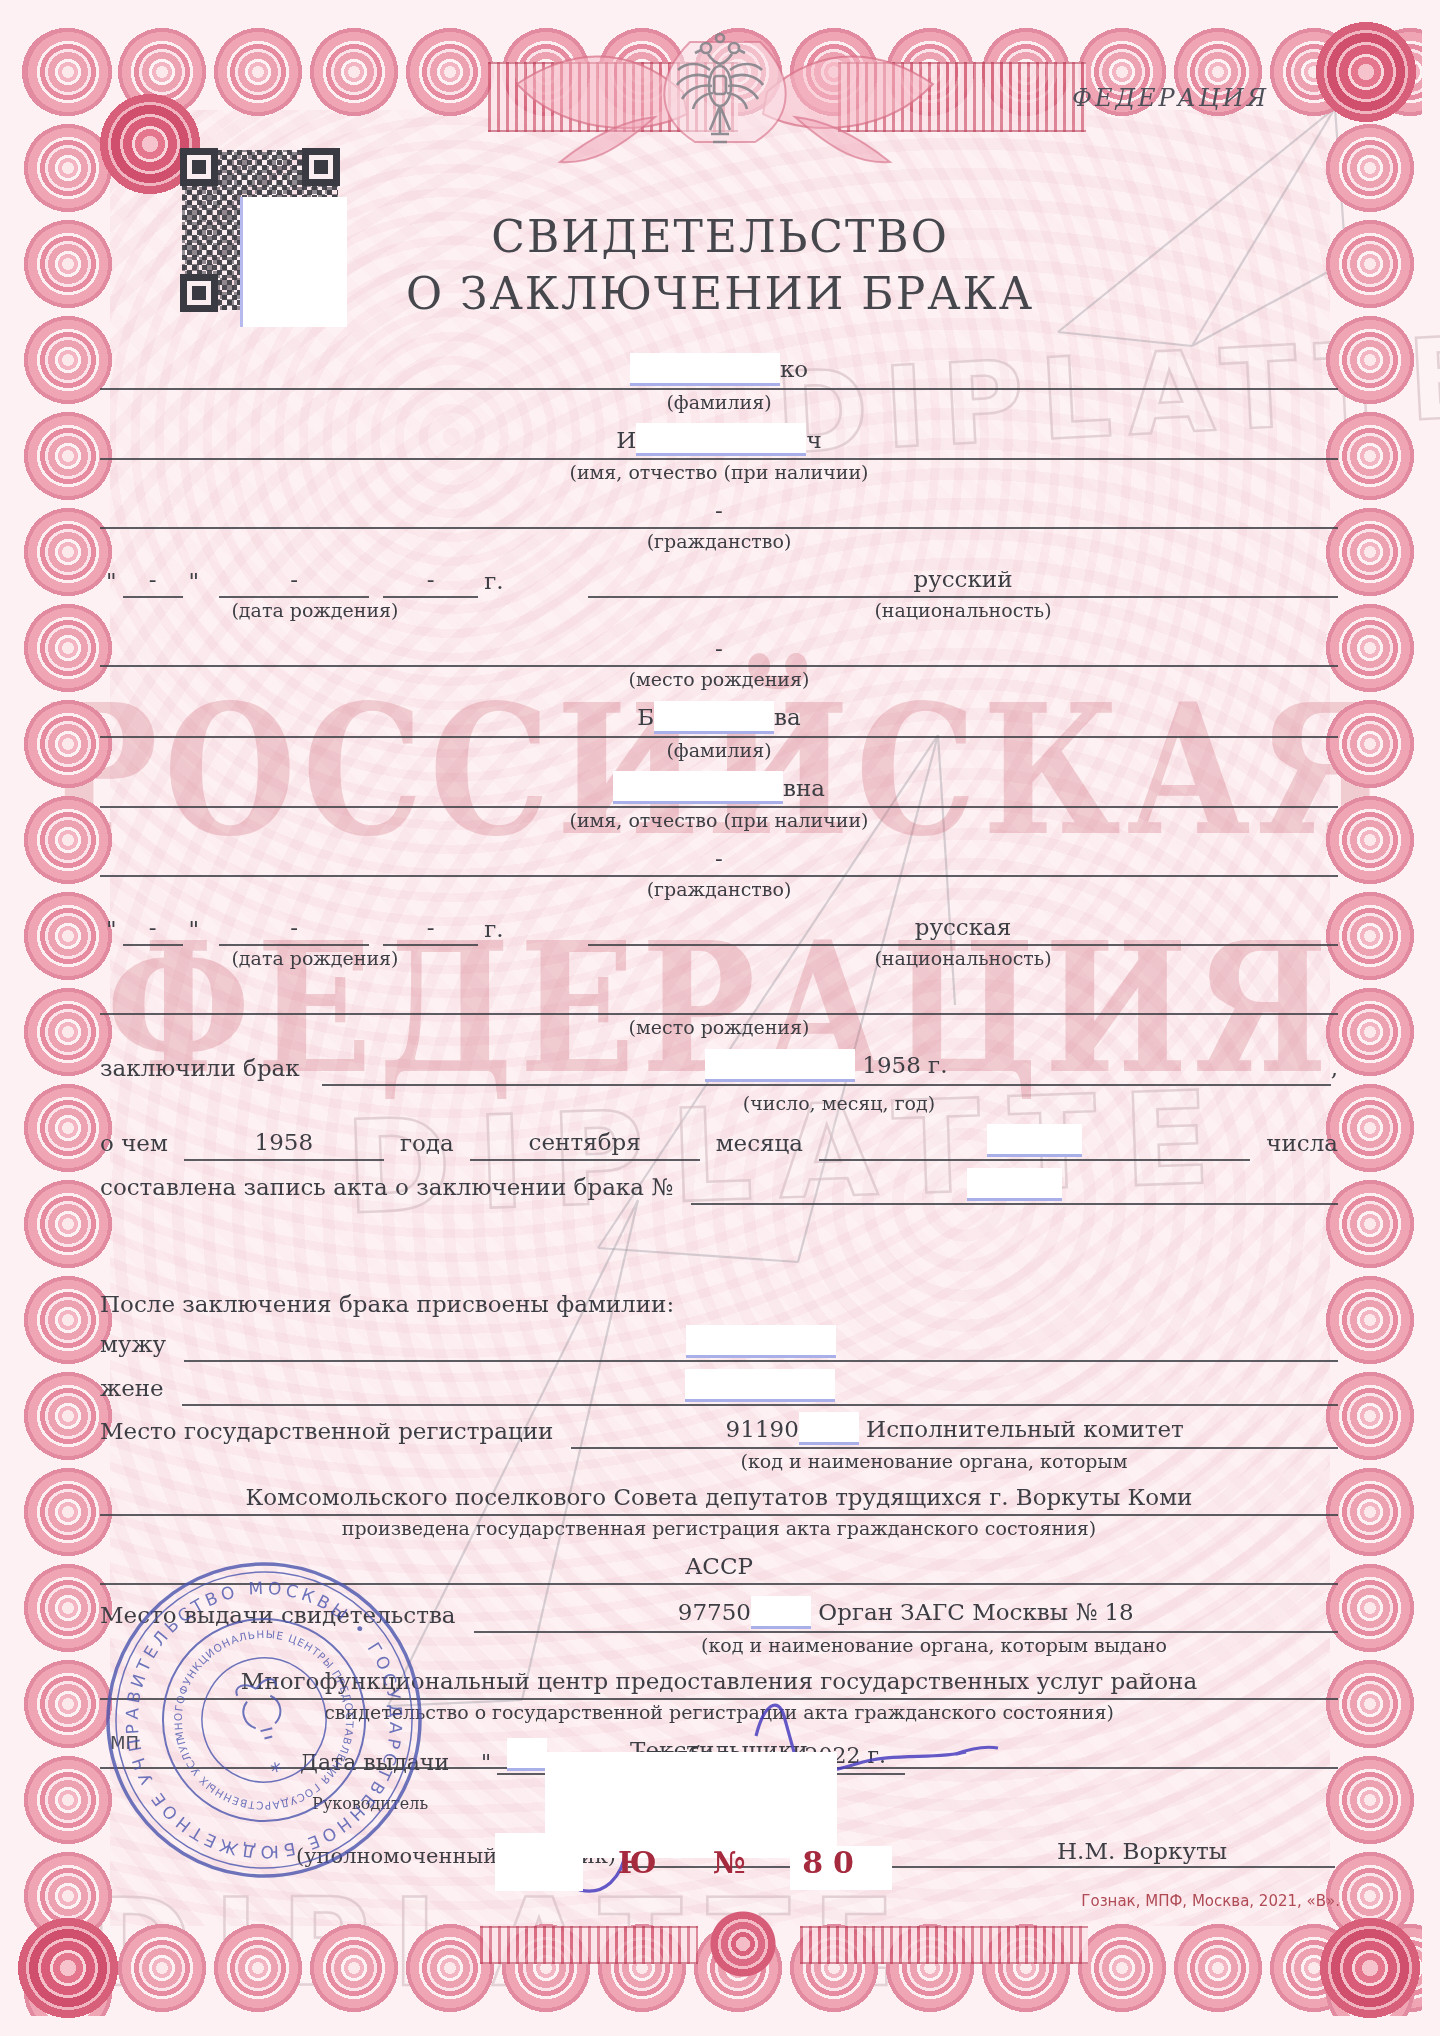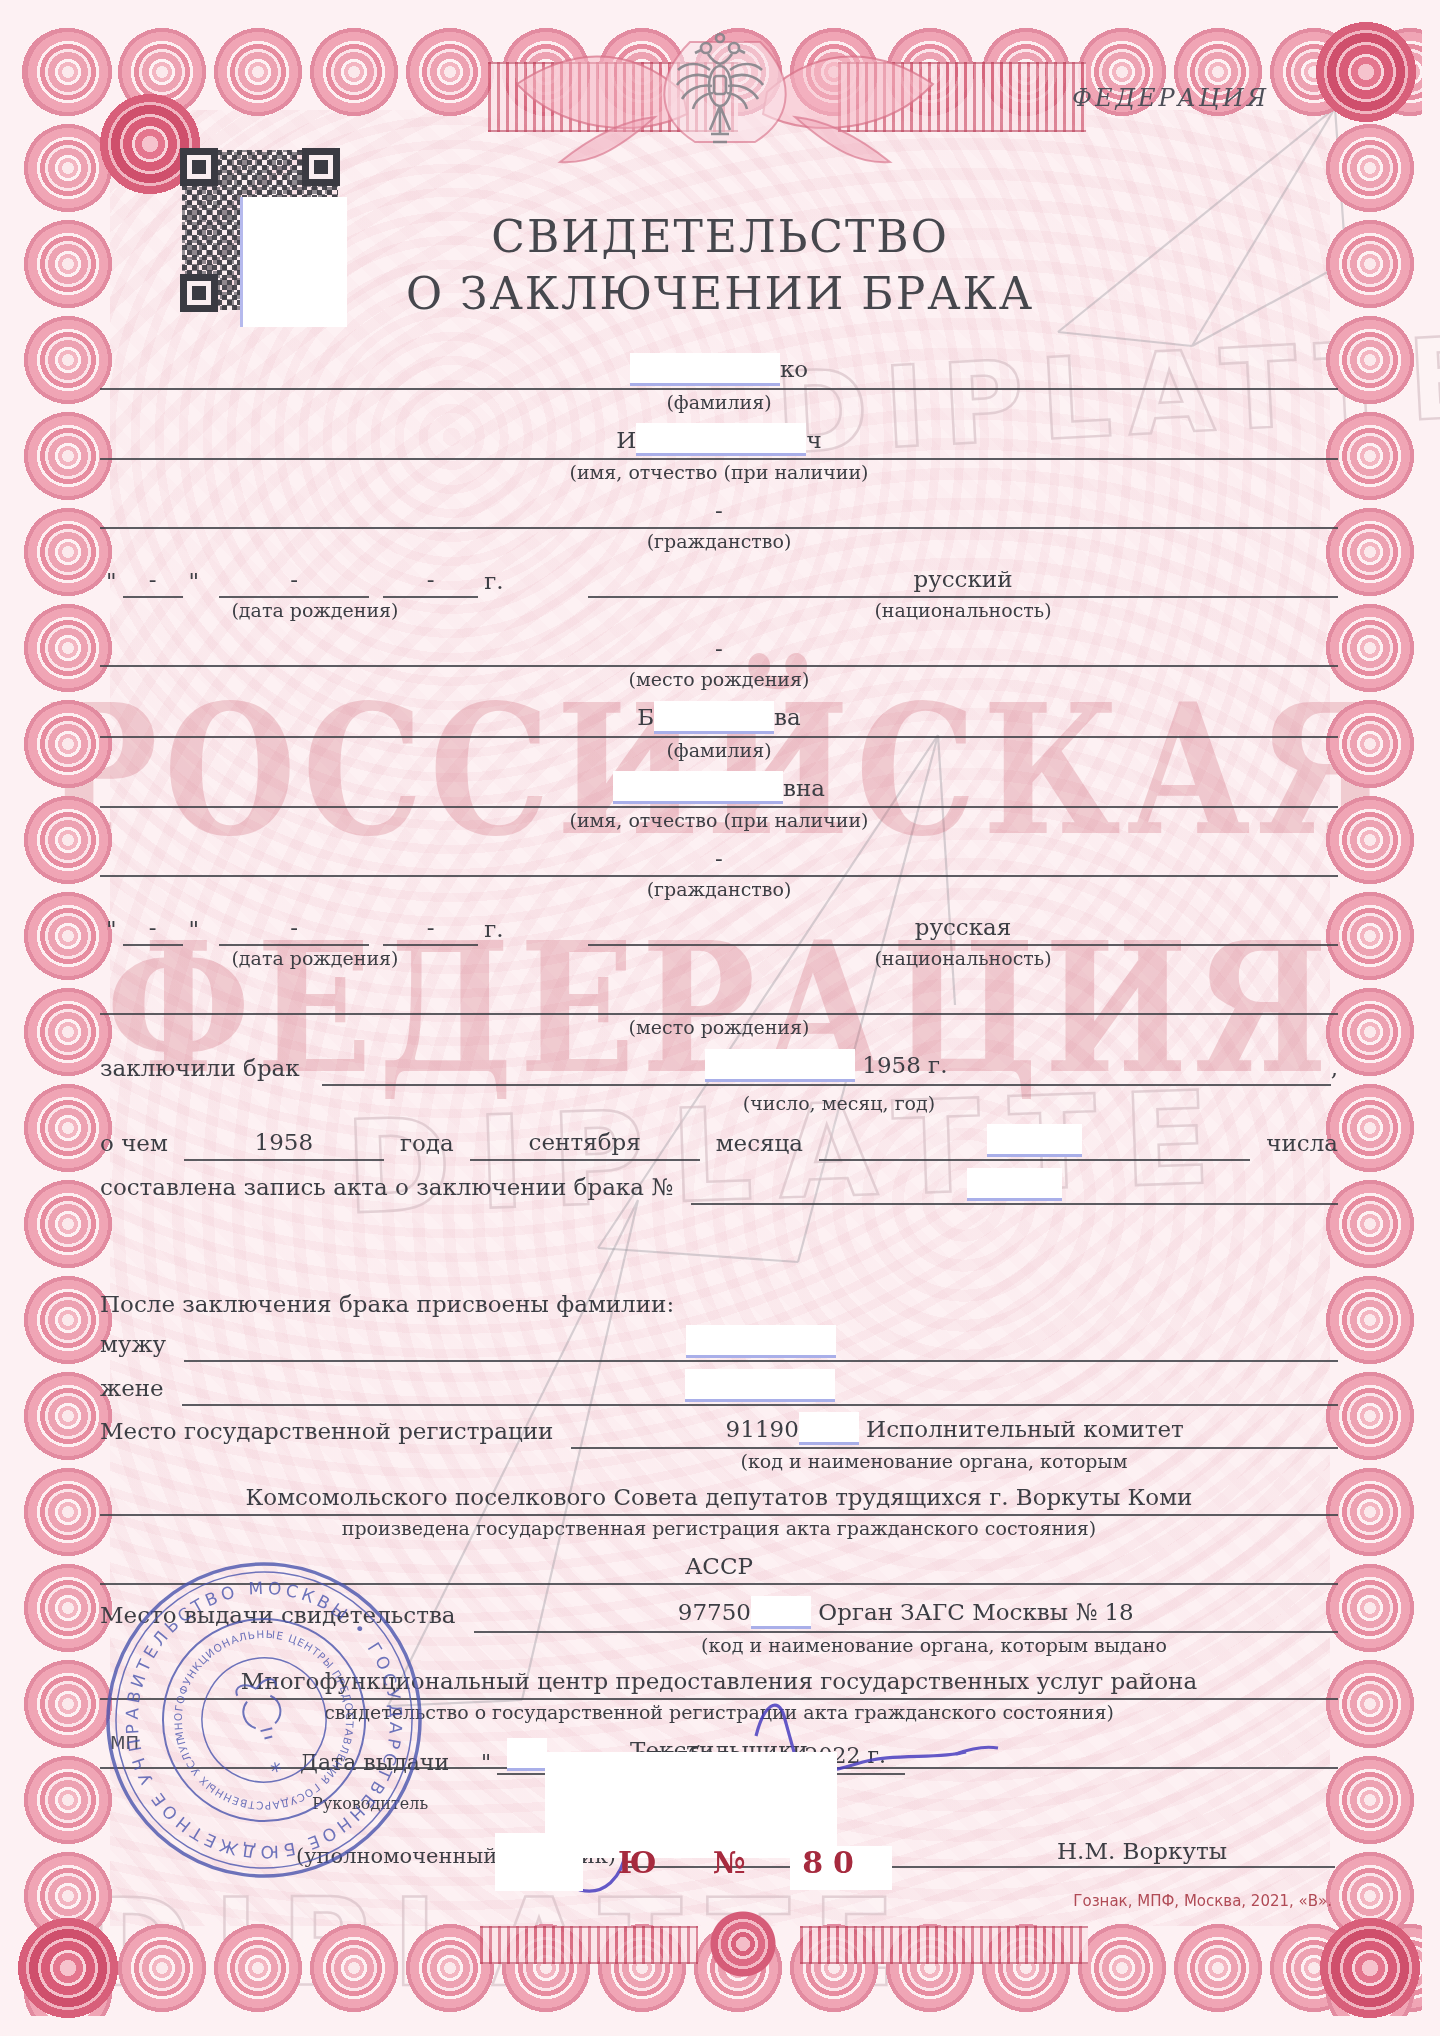--- a/index.html
+++ b/index.html
@@ -116,21 +116,21 @@
   .worker-row { position:absolute; z-index:6; left:296px; top:1830px; right:105px; display:flex; align-items:flex-end; font-size:21px; }
   .sig-line { flex:1; border-bottom:2px solid rgba(64,66,72,.85); margin-left:12px; height:36px; position:relative; }
   .signer { position:absolute; right:108px; bottom:2px; font-size:23px; white-space:nowrap; }
   .sig-svg { position:absolute; z-index:7; left:520px; top:1688px; }
   .sig-redact { position:absolute; z-index:8; background:#fff; }
   .sr1 { left:545px; top:1752px; width:292px; height:106px; }
   .sr2 { left:495px; top:1833px; width:88px;  height:58px; }
   .sr3 { left:790px; top:1846px; width:102px; height:44px; }
   .serial { position:absolute; z-index:9; left:618px; top:1845px; font-size:30px; font-weight:bold;
     color:#a62a3e; letter-spacing:10px; word-spacing:26px; white-space:nowrap; }
-  .printer { position:absolute; z-index:6; right:108px; top:1892px; font-size:15px; color:#b04a55;
+  .printer { position:absolute; z-index:6; right:100px; top:1892px; font-size:15px; color:#b04a55;
     font-family:"DejaVu Sans","Liberation Sans",sans-serif; }
 </style>
 </head>
 <body>
 
 <div class="paper">
 
   <div class="bs top tile"></div>
   <div class="bs bottom tile"></div>
   <div class="bs left tile"></div>

